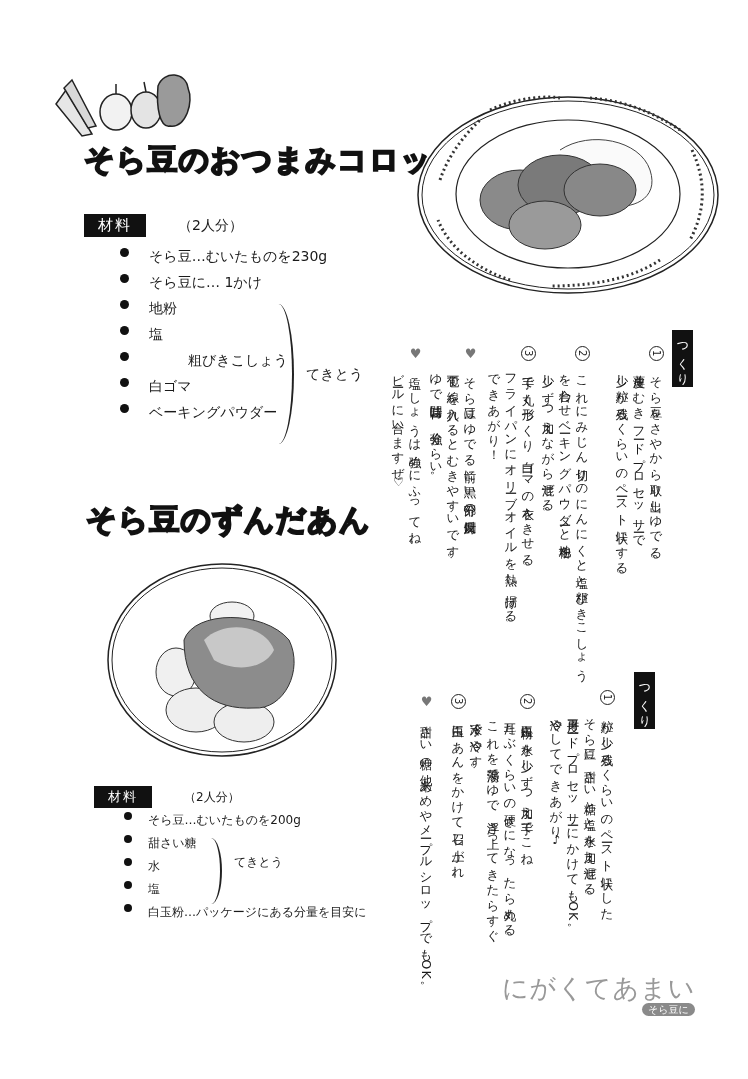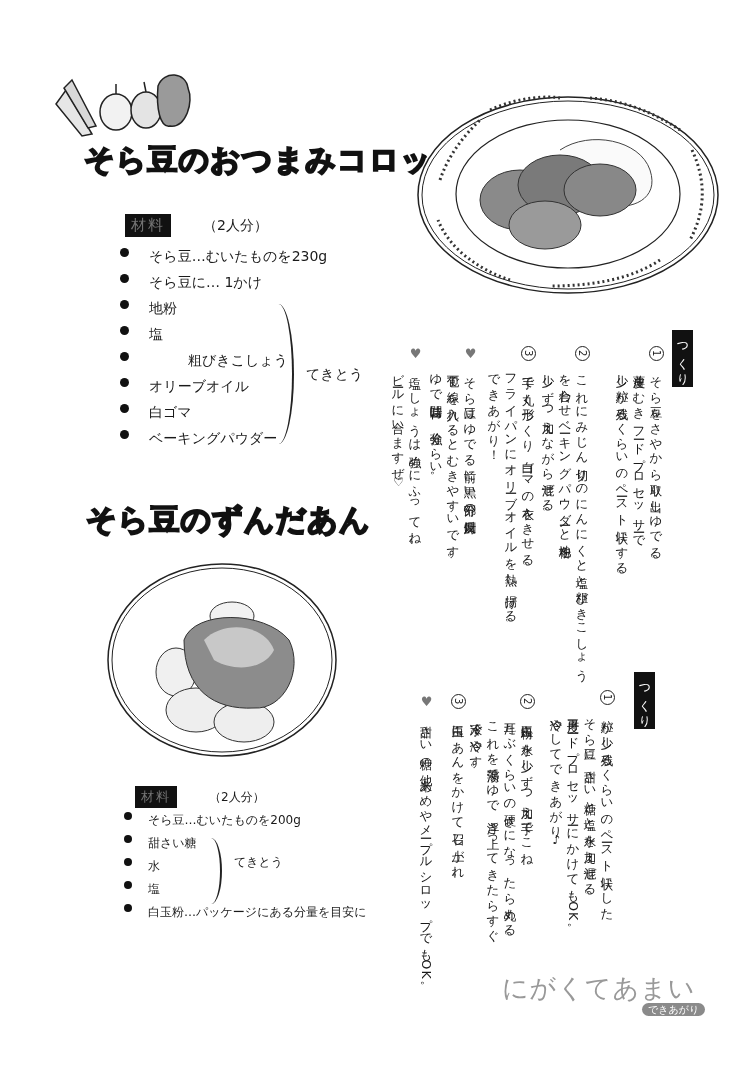--- a/index.html
+++ b/index.html
@@ -6,21 +6,21 @@
   body {
     width: 748px; height: 1079px; background: #ffffff; position: relative; overflow: hidden;
     font-family: "DejaVu Sans", sans-serif; color: #1a1a1a;
   }
   .abs { position: absolute; }
   .title {
     font-family: "DejaVu Sans", sans-serif; font-weight: bold; font-size: 30px;
     color: #ffffff; -webkit-text-stroke: 2px #111; letter-spacing: 1px; white-space: nowrap;
   }
   .label-box {
-    background: #111; color: #737373; font-size: 15px; padding: 2px 6px; letter-spacing: 2px; margin-left: 41px;
+    background: #111; color: #ffffff; font-size: 15px; padding: 2px 14px; letter-spacing: 2px;
   }
   .serving { font-size: 14px; margin-left: 32px; }
   .ing-list { list-style: none; margin: 0; padding: 0; }
   .ing-list li { display: flex; align-items: flex-start; font-size: 14px; white-space: nowrap; }
   .dot { width: 9px; height: 9px; border-radius: 50%; background: #111; margin-right: 20px; flex: none; }
   .brace {
     border-right: 2px solid #222; border-radius: 0 60% 60% 0 / 0 50% 50% 0;
   }
   .vcol {
     writing-mode: vertical-rl; font-size: 12.5px; line-height: 17px; letter-spacing: 1px;
@@ -99,24 +99,20 @@
   <li style="height:26px;">
       <span class="dot"></span>
       <span>塩</span>
     </li>
   <li style="height:26px;gap:39px;">
       <span class="dot"></span>
       <span>粗びきこしょう</span>
     </li>
   <li style="height:26px;">
       <span class="dot"></span>
-      <span>オリーブオイル</span>
-    </li>
-  <li style="height:26px;">
-      <span class="dot"></span>
       <span>白ゴマ</span>
     </li>
   <li style="height:26px;">
       <span class="dot"></span>
       <span>ベーキングパウダー</span>
     </li>
 </ul>
 
 <div class="abs brace" style="left:268px; top:304px; width:24px; height:140px;"></div>
 <div class="abs" style="left:306px; top:366px; font-size:14px;">てきとう</div>
@@ -219,14 +215,14 @@
 </div>
 
 <div class="abs vcol" style="left:418px; top:694px; height:260px;">
   <span class="heart">♥</span><span>甜さい糖の他 米あめやメープルシロップでも OK。</span>
 </div>
 
 <div class="abs" style="left:502px; top:971px;">
   <span class="logo">にがくてあまい</span>
 </div>
 <div class="abs" style="left:642px; top:998px;">
-  <span class="logo-badge">できあがり</span>
+  <span class="logo-badge">そら豆に</span>
 </div>
 
 </body></html>

